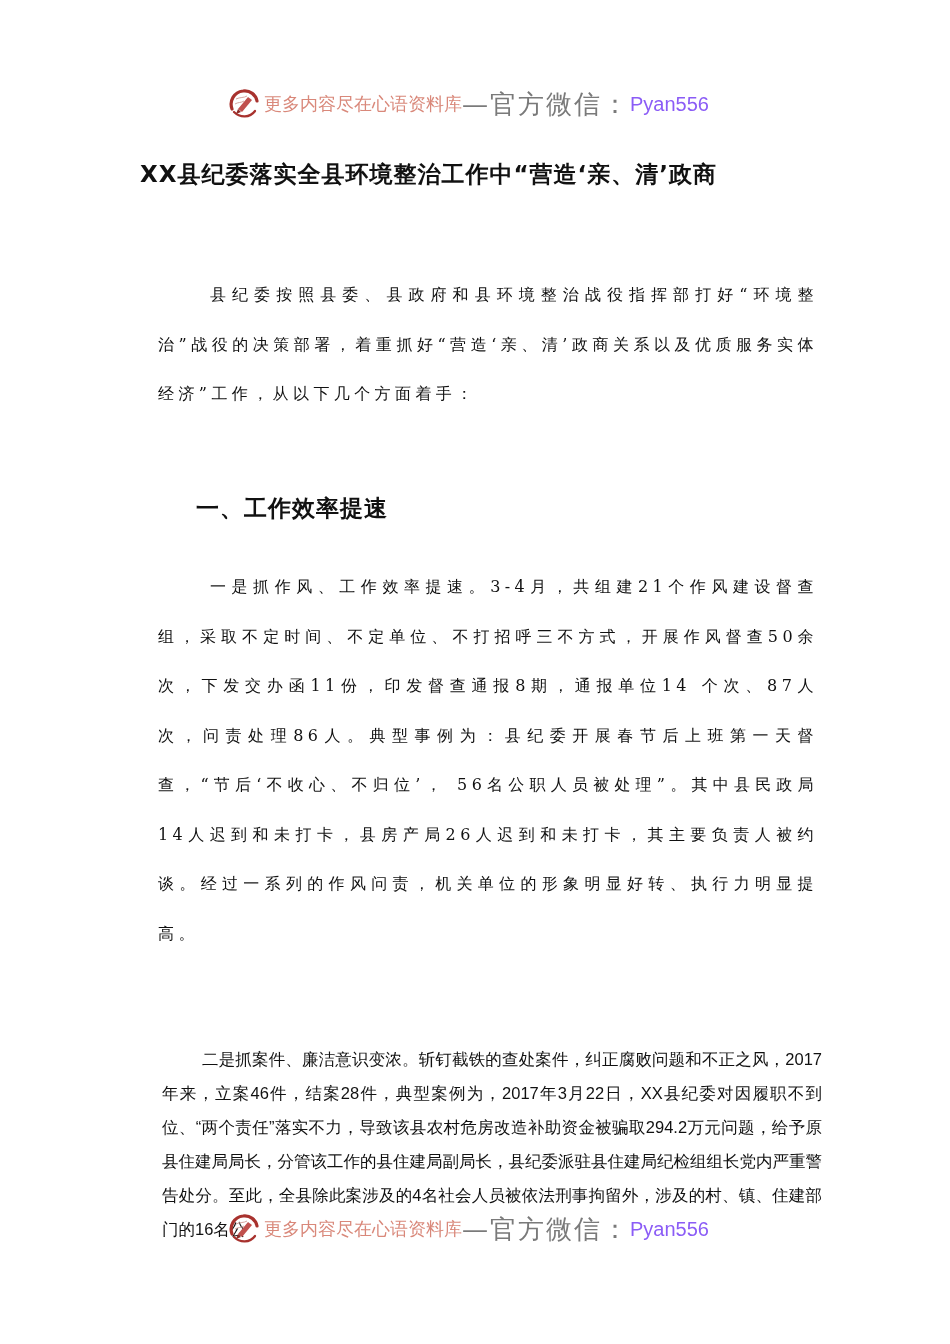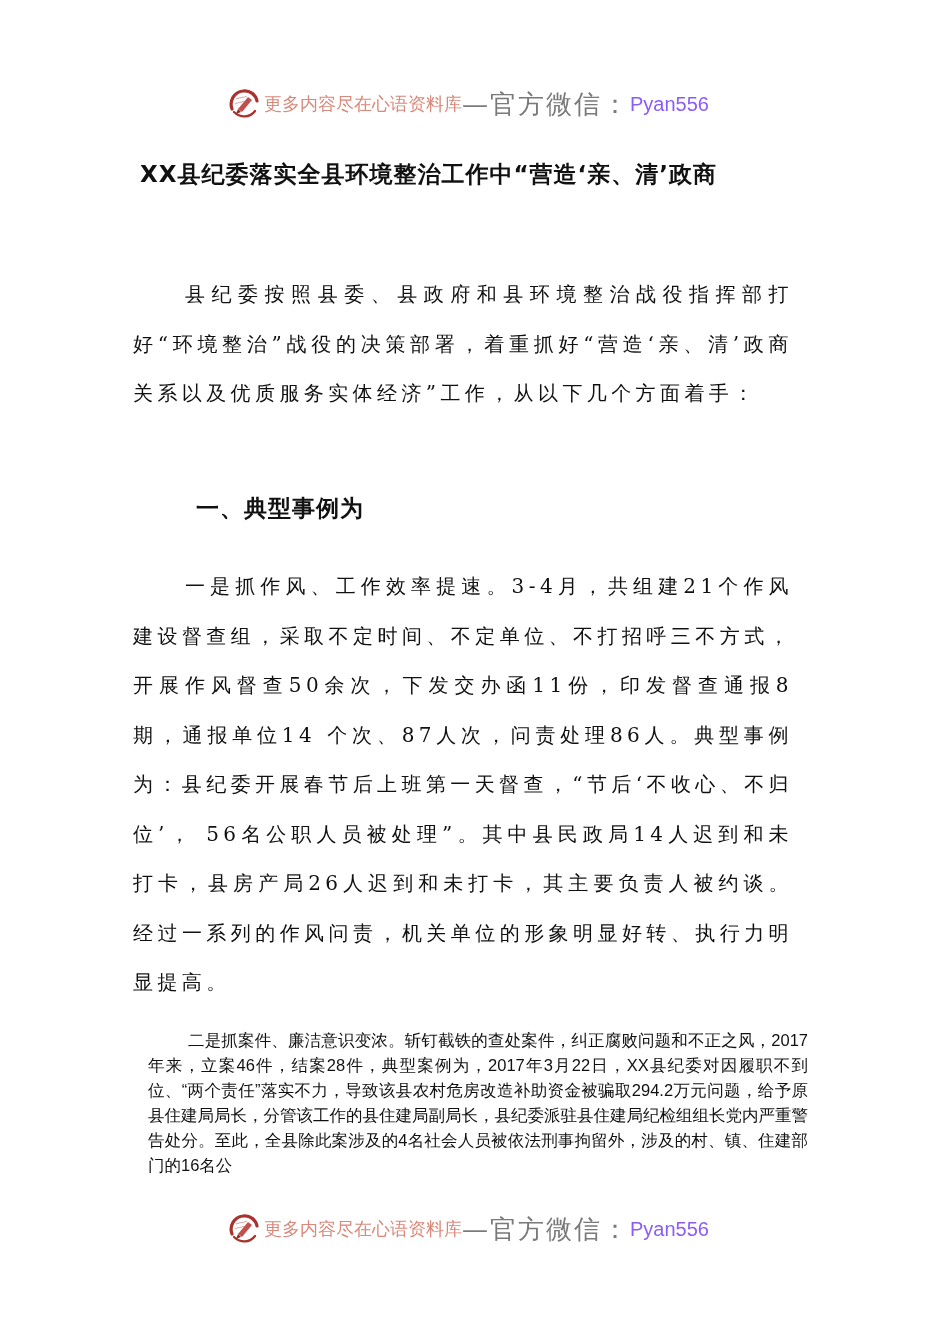--- a/index.html
+++ b/index.html
@@ -56,23 +56,23 @@
       text-align: left;
       font-size: 23px;
       font-weight: bold;
       letter-spacing: 1px;
       line-height: 52px;
       top: 148px;
       font-family: "DejaVu Sans", "Liberation Sans", sans-serif;
     }
     .body-block {
       position: absolute;
-      left: 133px;
+      left: 158px;
       width: 660px;
-      font-size: 20px;
+      font-size: 16px;
       line-height: 49.5px;
       letter-spacing: 4.4px;
       text-align: justify;
     }
     .para-indent { text-indent: 52px; margin: 0; }
     .intro { top: 270px; }
     .heading {
       position: absolute;
       left: 196px;
       top: 493px;
@@ -82,24 +82,24 @@
       font-family: "DejaVu Sans", "Liberation Sans", sans-serif;
     }
     .para1 { top: 562px; }
     .small-block {
       position: absolute;
       left: 146px;
       width: 660px;
       top: 1026px;
       font-family: "Liberation Sans", "DejaVu Sans", sans-serif;
       font-size: 16.5px;
-      line-height: 25px;
+      line-height: 34px;
       text-align: justify;
       text-indent: 40px;
-      margin: 2px;
+      margin: 16px;
     }
   </style>
 </head>
 <body>
 
 <div class="watermark top">
   <svg class="wm-logo" viewBox="0 0 34 34">
     <path d="M6 22 C3 14, 8 5, 17 4 C24 3, 30 8, 31 14" fill="none" stroke="#a8322e" stroke-width="3.2" stroke-linecap="round"></path>
     <path d="M8 25 C14 31, 24 31, 29 24" fill="none" stroke="#a8322e" stroke-width="2.2" stroke-linecap="round"></path>
     <path d="M12 22 L22 10 L26 13 L16 25 Z" fill="#c0504d"></path>
@@ -113,21 +113,21 @@
 </div>
 
 <div class="title">
   <div>XX县纪委落实全县环境整治工作中“营造‘亲、清’政商</div>
 </div>
 
 <div class="body-block intro">
   <p class="para-indent">县纪委按照县委、县政府和县环境整治战役指挥部打好“环境整治”战役的决策部署，着重抓好“营造‘亲、清’政商关系以及优质服务实体经济”工作，从以下几个方面着手：</p>
 </div>
 
-<div class="heading">一、典型事例为</div>
+<div class="heading">一、工作效率提速</div>
 
 <div class="body-block para1">
   <p class="para-indent">一是抓作风、工作效率提速。3-4月，共组建21个作风建设督查组，采取不定时间、不定单位、不打招呼三不方式，开展作风督查50余次，下发交办函11份，印发督查通报8期，通报单位14 个次、87人次，问责处理86人。典型事例为：县纪委开展春节后上班第一天督查，“节后‘不收心、不归位’， 56名公职人员被处理”。其中县民政局14人迟到和未打卡，县房产局26人迟到和未打卡，其主要负责人被约谈。经过一系列的作风问责，机关单位的形象明显好转、执行力明显提高。</p>
 </div>
 
 <p class="small-block">二是抓案件、廉洁意识变浓。斩钉截铁的查处案件，纠正腐败问题和不正之风，2017年来，立案46件，结案28件，典型案例为，2017年3月22日，XX县纪委对因履职不到位、“两个责任”落实不力，导致该县农村危房改造补助资金被骗取294.2万元问题，给予原县住建局局长，分管该工作的县住建局副局长，县纪委派驻县住建局纪检组组长党内严重警告处分。至此，全县除此案涉及的4名社会人员被依法刑事拘留外，涉及的村、镇、住建部门的16名公</p>
 
 <div class="watermark bottom">
   <svg class="wm-logo" viewBox="0 0 34 34">
     <path d="M6 22 C3 14, 8 5, 17 4 C24 3, 30 8, 31 14" fill="none" stroke="#a8322e" stroke-width="3.2" stroke-linecap="round"></path>

